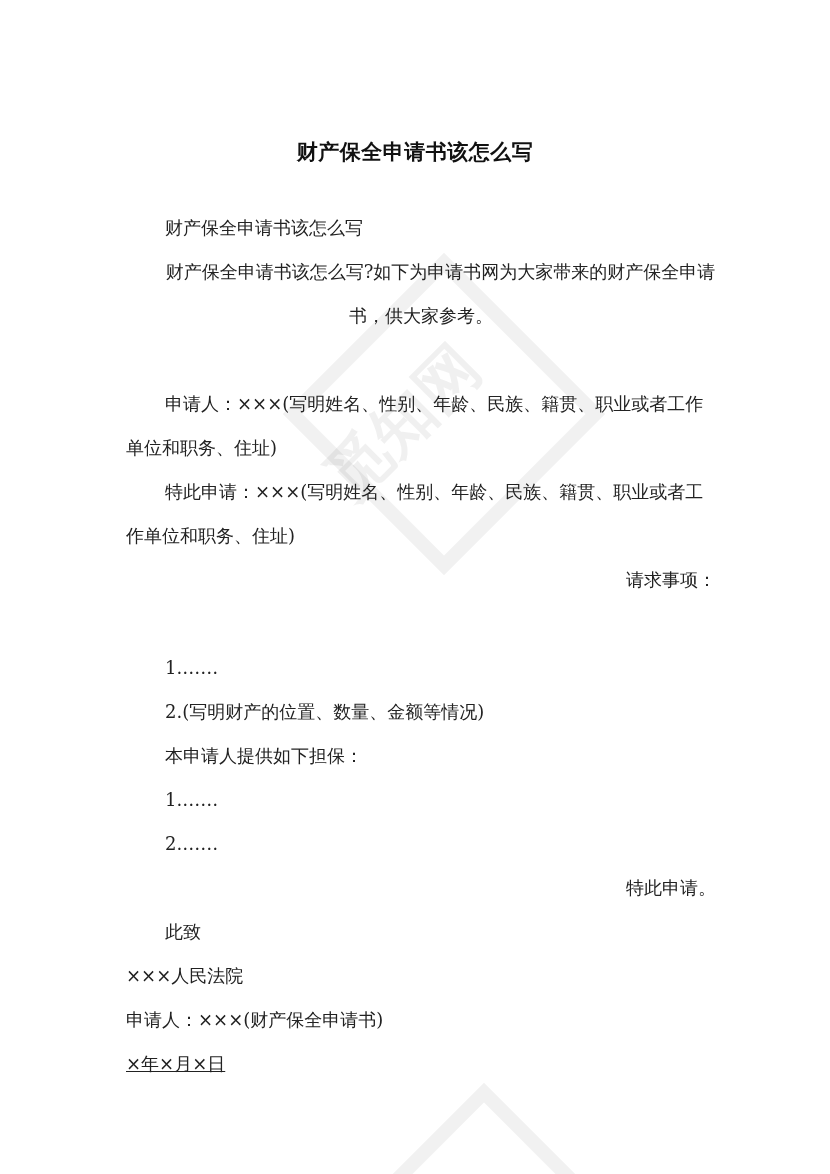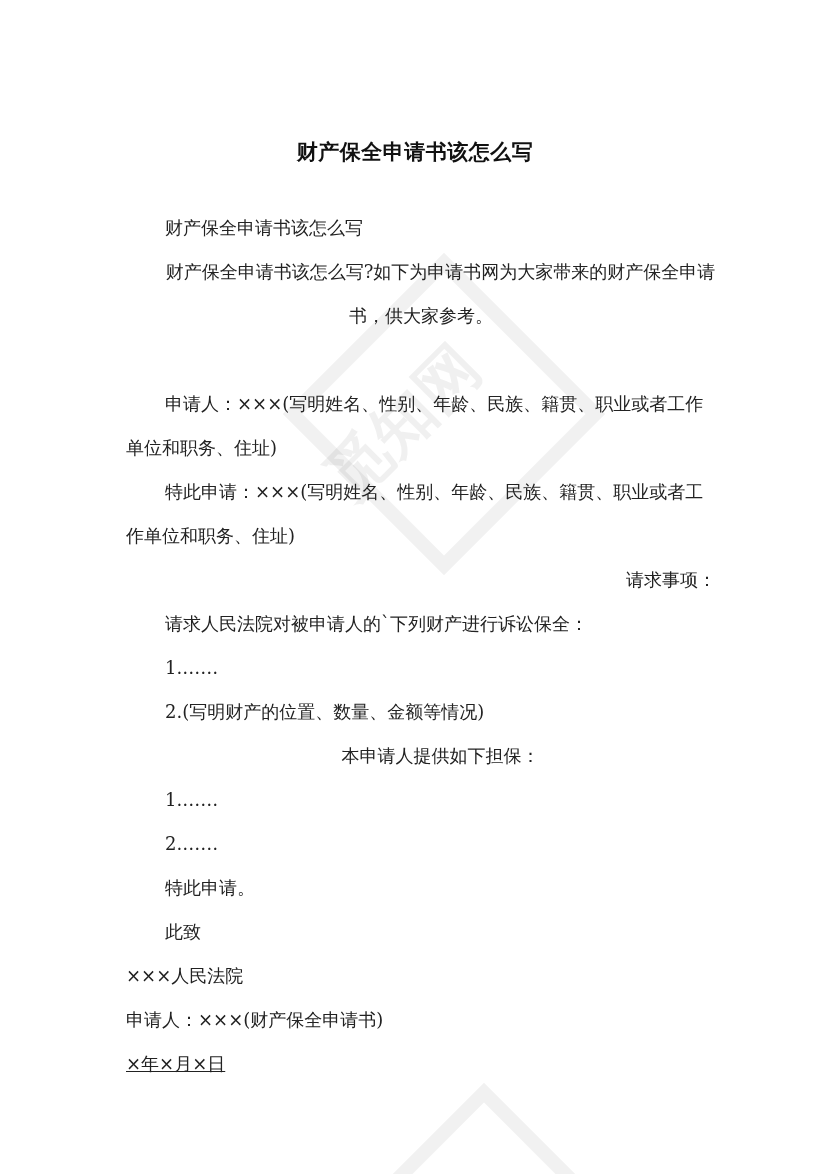--- a/index.html
+++ b/index.html
@@ -38,24 +38,23 @@
   <div class="wm-text" style="left:310px; top:380px;">觅知网</div>
   <div class="watermark" style="left:370px; top:1130px;"></div>
 
   <div class="title">财产保全申请书该怎么写</div>
 
   <div class="para indent" style="top:206px;">财产保全申请书该怎么写</div>
   <div class="para indent" style="top:250px;text-align:center;">财产保全申请书该怎么写?如下为申请书网为大家带来的财产保全申请书，供大家参考。</div>
   <div class="para indent" style="top:382px;">申请人：×××(写明姓名、性别、年龄、民族、籍贯、职业或者工作单位和职务、住址)</div>
   <div class="para indent" style="top:470px;">特此申请：×××(写明姓名、性别、年龄、民族、籍贯、职业或者工作单位和职务、住址)</div>
   <div class="para indent" style="top:558px;text-align:right;">请求事项：</div>
-  <div class="para indent" style="top:602px;">请求人民法院对被申请人的`下列财产进行诉讼保全：</div>
   <div class="para indent" style="top:646px;">1.……</div>
   <div class="para indent" style="top:690px;">2.(写明财产的位置、数量、金额等情况)</div>
-  <div class="para indent" style="top:734px;text-align:center;">本申请人提供如下担保：</div>
+  <div class="para indent" style="top:734px;">本申请人提供如下担保：</div>
   <div class="para indent" style="top:778px;">1.……</div>
   <div class="para indent" style="top:822px;">2.……</div>
-  <div class="para indent" style="top:866px;">特此申请。</div>
+  <div class="para indent" style="top:866px;text-align:right;">特此申请。</div>
   <div class="para" style="top:954px;">×××人民法院</div>
   <div class="para indent" style="top:910px;">此致</div>
   <div class="para" style="top:998px;">申请人：×××(财产保全申请书)</div>
   <div class="para" style="top:1042px;text-decoration:underline;">×年×月×日</div>
 </div>
 
 </body></html>

